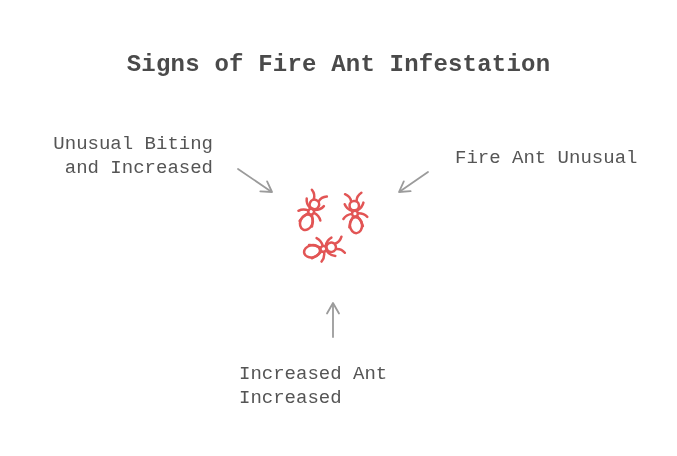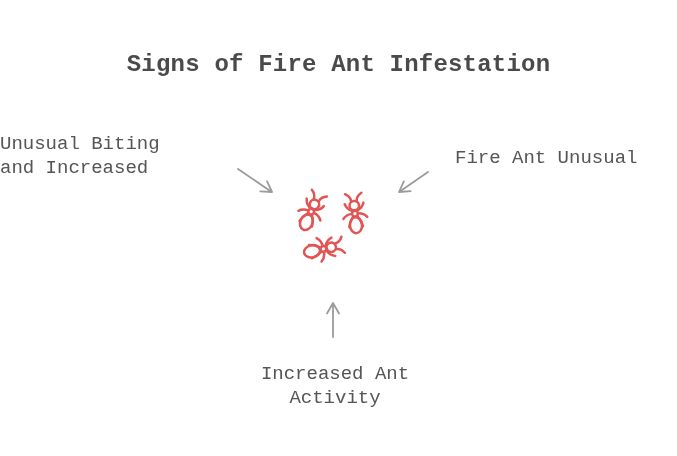--- a/index.html
+++ b/index.html
@@ -22,23 +22,23 @@
     text-align:center;
     font-size:24px;font-weight:700;
     color:var(--title-text,#4a4a4a);
     letter-spacing:.2px;
   }
   .label{
     position:absolute;
     font-size:19px;line-height:24px;
     color:var(--label-text,#555);
   }
-  .label-left{top:132px;left:0;width:213px;text-align:left;}
+  .label-left{top:132px;left:0;width:213px;text-align:right;}
   .label-right{top:146px;left:455px;text-align:left;}
-  .label-bottom{top:362px;left:255px;width:160px;text-align:center;}
+  .label-bottom{top:362px;left:239px;width:160px;text-align:left;}
   .art{position:absolute;top:0;left:0;}
   .arrow line,.arrow polyline{
     fill:none;
     stroke:var(--arrow-gray,#9b9b9b);
     stroke-width:1.8;
     stroke-linecap:round;
     stroke-linejoin:round;
   }
   .ant{
     fill:none;
@@ -58,21 +58,21 @@
     <div>Unusual Biting</div>
     <div>and Increased</div>
   </div>
 
   <div class="label label-right">
     <div>Fire Ant Unusual</div>
   </div>
 
   <div class="label label-bottom">
     <div>Increased Ant</div>
-    <div>Activity</div>
+    <div>Increased</div>
   </div>
 
   <svg class="art" width="677" height="456" viewBox="0 0 677 456" aria-hidden="true">
 
     <g class="arrow">
       <line x1="238" y1="169" x2="271" y2="191.4"></line>
       <polyline points="260.3,191.4 272,192 267.1,181.4"></polyline>
     </g>
 
     <g class="arrow">

